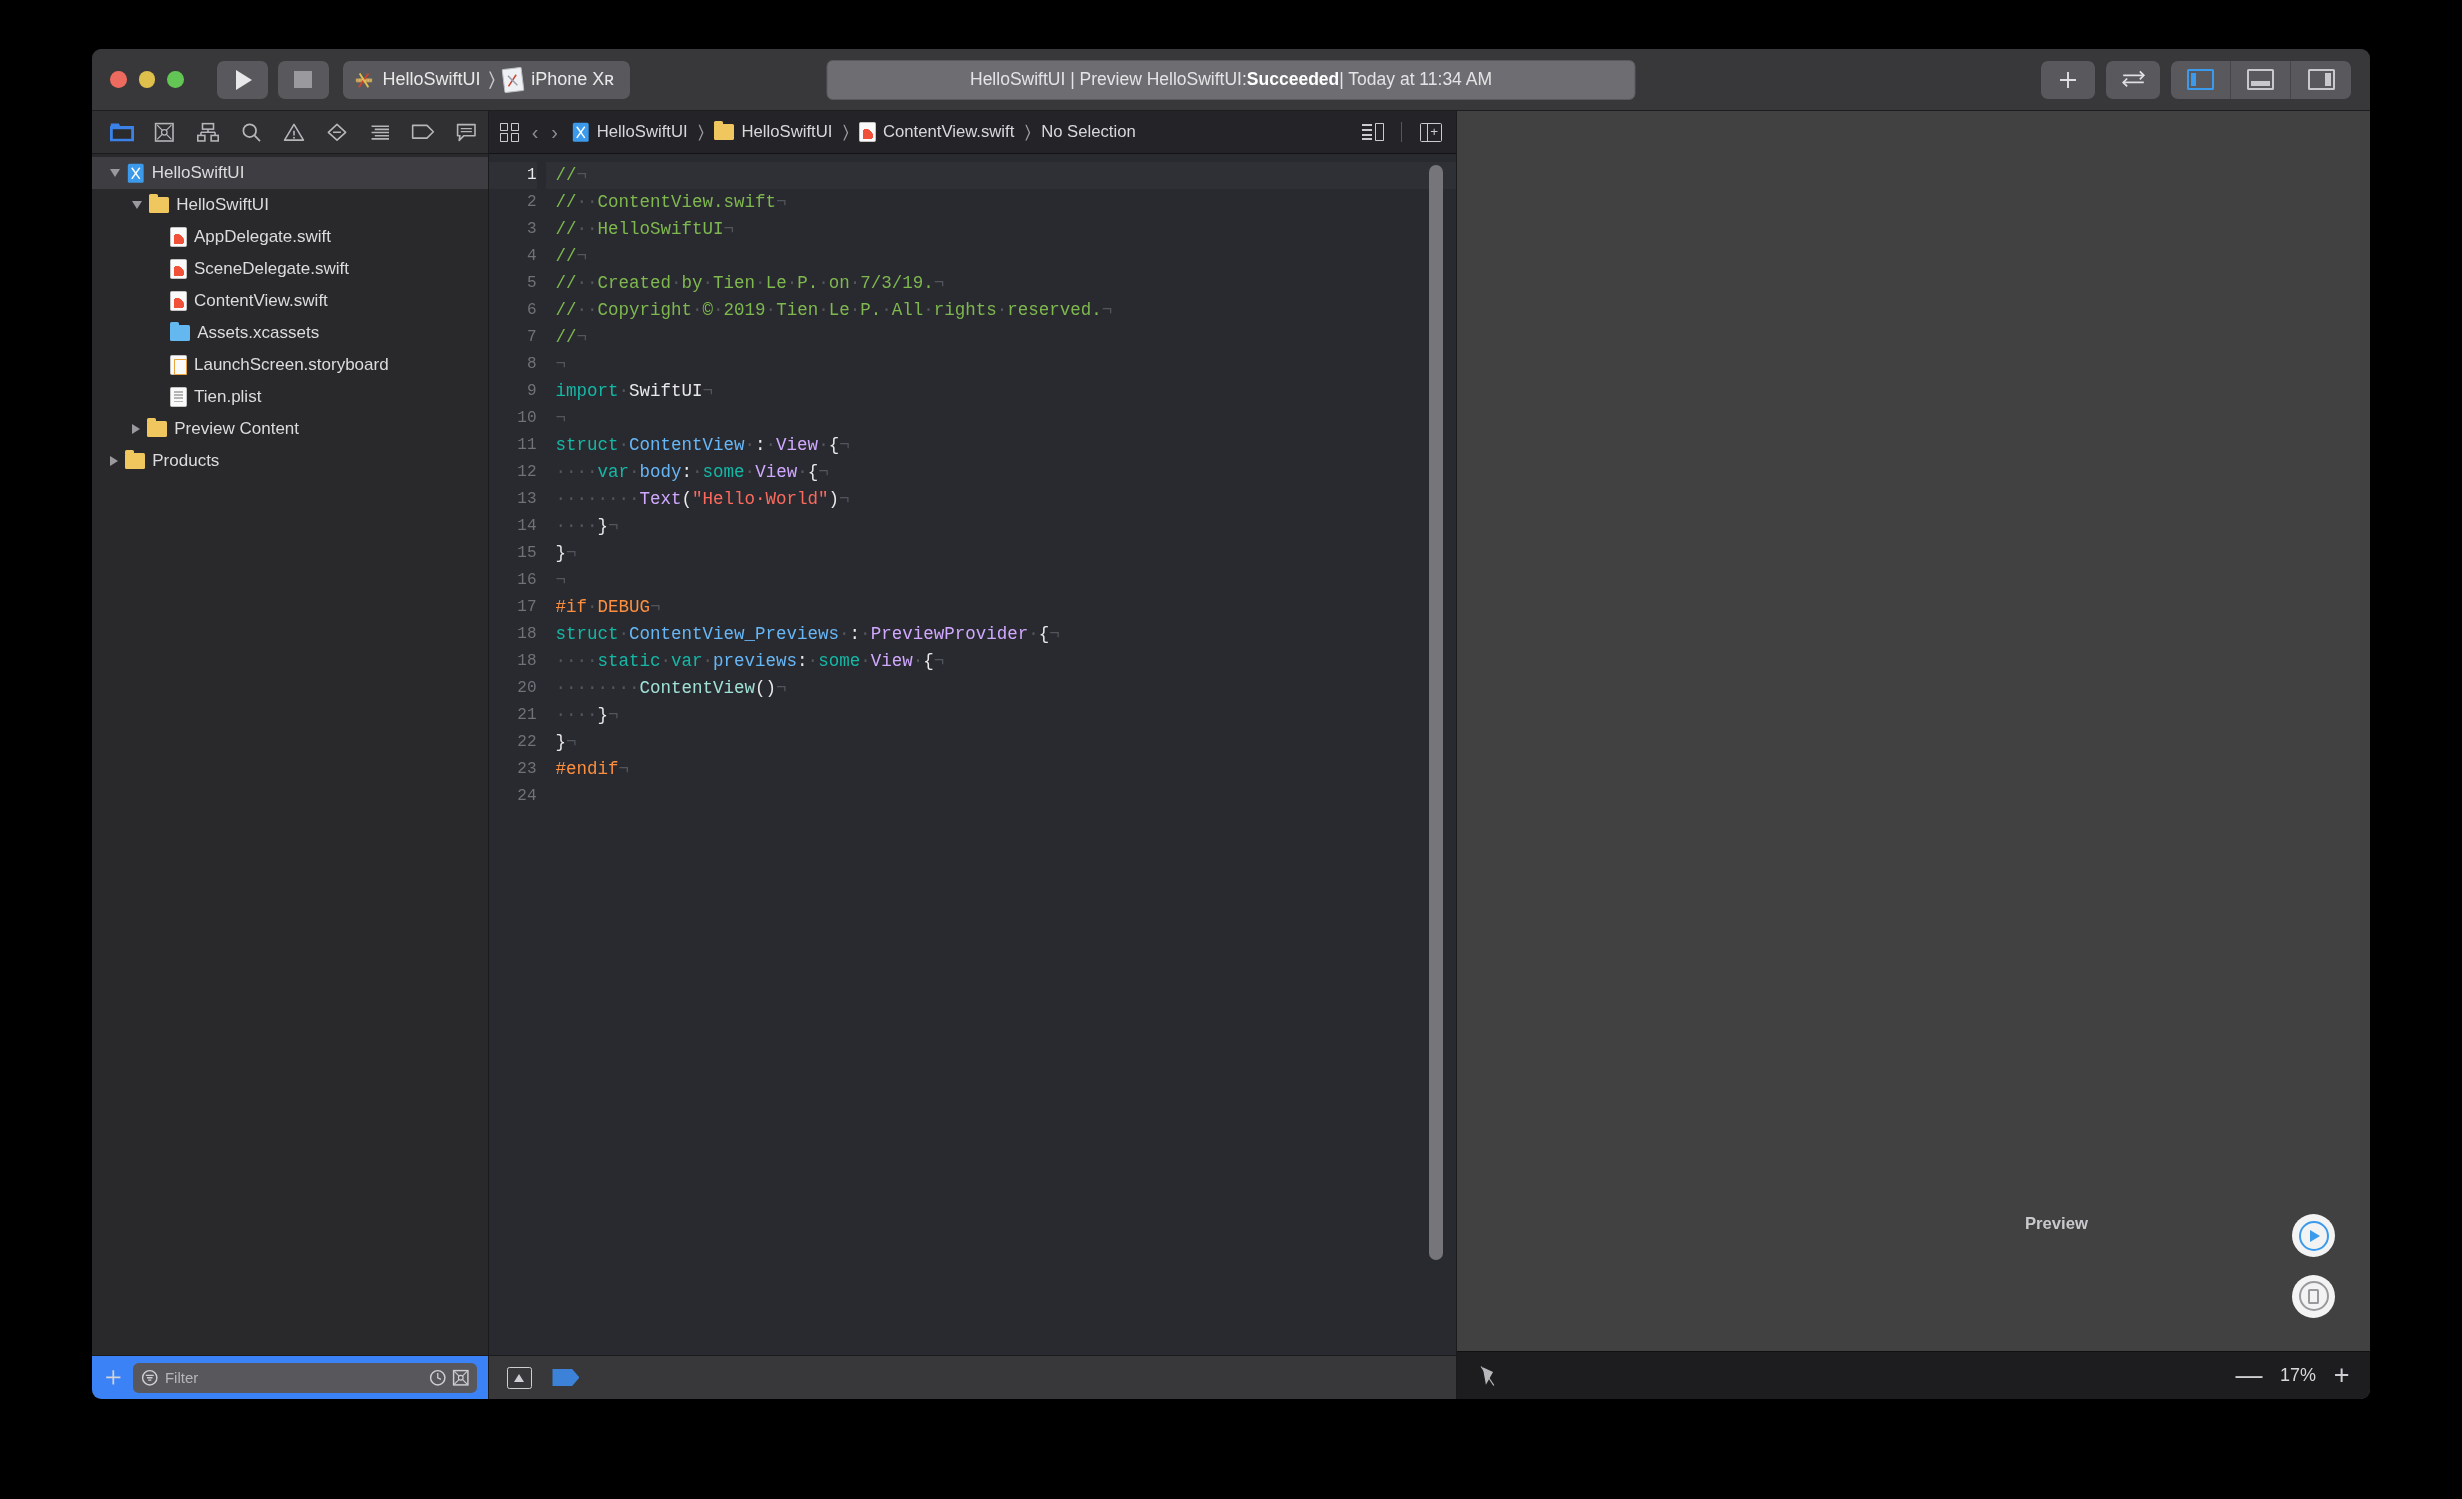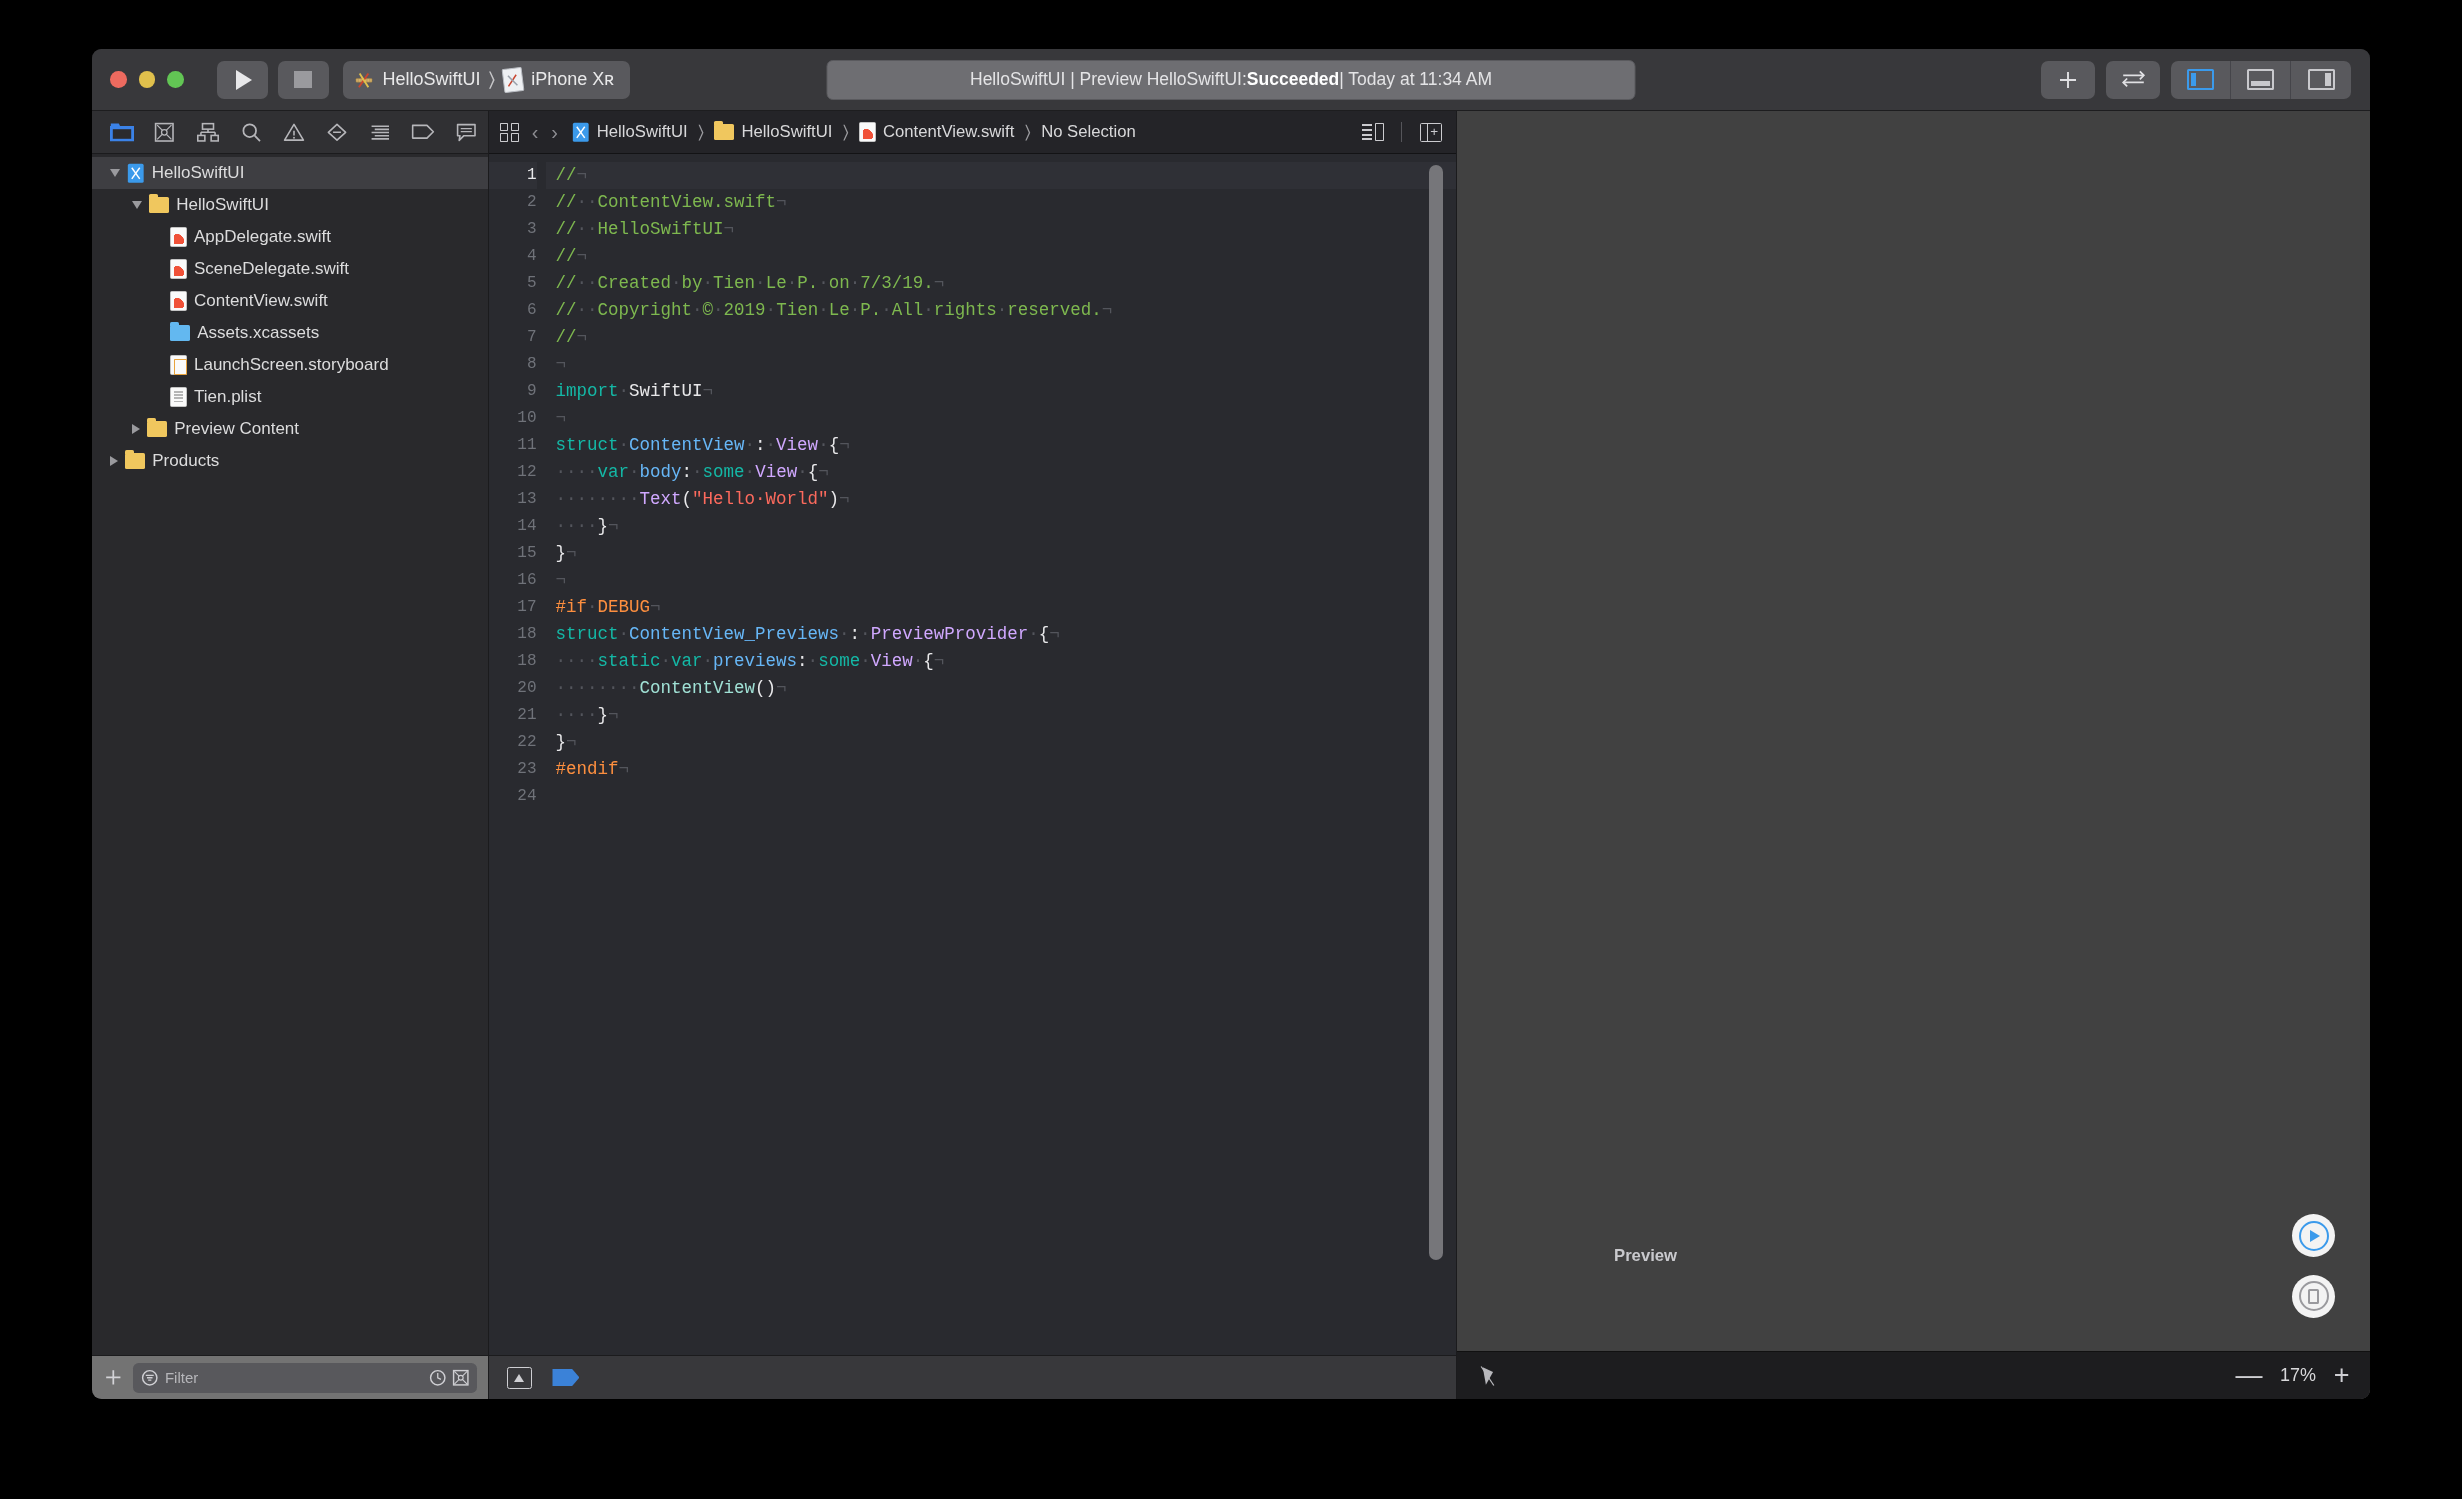--- a/index.html
+++ b/index.html
@@ -141,21 +141,21 @@
   .filedoc.swift::after{
     content:''; position:absolute; left:2.4px; top:4.8px; width:11px;height:11px;
     background: radial-gradient(circle at 30% 70%, #f05138 60%, transparent 61%);
   }
   .filedoc.sb::after{ content:''; position:absolute; left:2.4px;top:3.2px;width:11px;height:13.5px;border:1.2px solid #e8a33d;border-radius:0.8px;}
   .filedoc.plist::after{
     content:''; position:absolute; left:2.4px;top:3.2px;right:2.4px;height:12px;
     background: repeating-linear-gradient(#b5b5b5 0 1.6px, transparent 1.6px 3.2px);
   }
   .nav-bottom {
-    height: 44px; flex:0 0 44px; background:#737373;
+    height: 44px; flex:0 0 44px; background:#3b82f6;
     display:flex; align-items:center; padding: 12px 11px; gap: 9.5px;
     border-top:0.8px solid #1b1b1d;
   }
   .filter-field {
     flex:1; height: 30px; background:#58585c; border-radius:5.6px;
     display:flex; align-items:center; padding: 0 8px; gap:6.3px;
     color:#b6b6ba; font-size:15px;
   }
 
   
@@ -245,22 +245,22 @@
     content:''; position:absolute; top:0; width:14.3px; height:14.3px;
     background: radial-gradient(circle at 100% 100%, transparent 13.5px, #1e1e1e 14.3px);
   }
   .notch::before { left:-14.3px; }
   .notch::after { right:-14.3px; transform: scaleX(-1); }
   .hello {
     position:absolute; left:0; right:0; top: 50%; transform: translateY(-50%);
     text-align:center; color:#1a1a1a; font-size: 20px;
   }
   .preview-label {
-    position:absolute; left: 157px; top: 1135px;
-    width: 474px; text-align:left;
+    position:absolute; left: 157px; top: 1103px;
+    width: 474px; text-align:right;
     color:#c9c9cd; font-size: 16.7px; font-weight: 700;
   }
   .canvas-ctrls { position:absolute; right: 35px; top: 1103px; }
   .cbtn {
     width: 43px; height:43px; border-radius:50%; background:#f3f3f3;
     display:flex;align-items:center;justify-content:center; margin-bottom: 17.5px;
   }
   .cbtn .ring { width:30px;height:30px;border-radius:50%;border:2.4px solid #3b9aeb; display:flex;align-items:center;justify-content:center;}
   .cbtn .ring.grey { border-color:#9a9a9e; }
   .cbtn .ring .tri2 { width:0;height:0;border-style:solid;border-width:6.3px 0 6.3px 10.3px;border-color:transparent transparent transparent #3b9aeb; margin-left:3.2px;}

